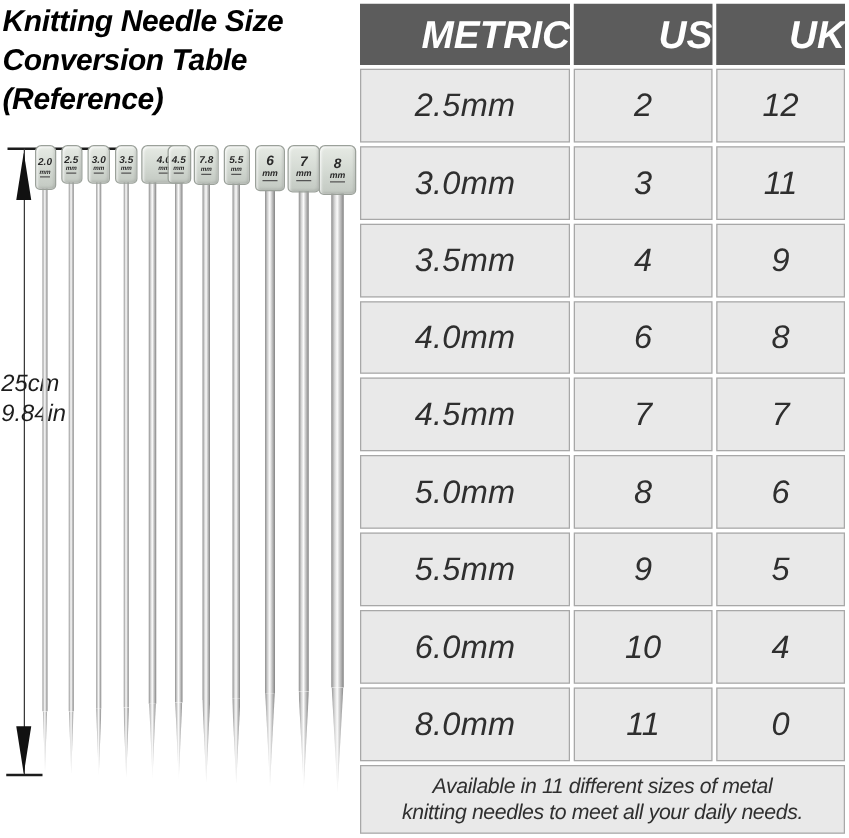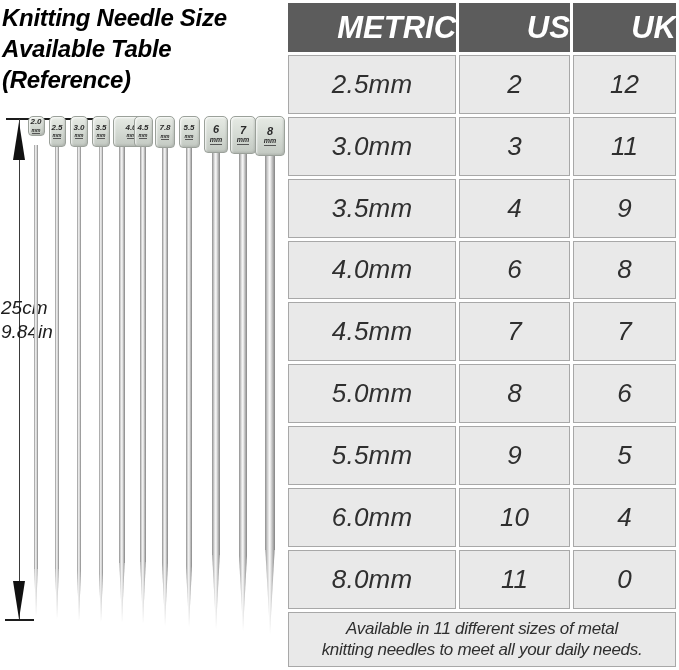--- a/index.html
+++ b/index.html
@@ -44,40 +44,40 @@
   table.conv td.foot{font-size:17px;letter-spacing:-0.3px;line-height:21px;height:45px;}
 </style>
 </head>
 <body>
 
 <div class="canvas">
 
   <section class="left-panel">
     <h1 class="title">
       <div>Knitting Needle Size</div>
-      <div>Available Table</div>
+      <div>Conversion Table</div>
       <div>(Reference)</div>
     </h1>
 
     <div>
       <div class="m-top-tick"></div>
       <div class="m-line"></div>
       <div class="m-arrow-up"></div>
       <div class="m-arrow-down"></div>
       <div class="m-bottom-tick"></div>
       <div class="m-label">
         <div>25cm</div>
         <div>9.84in</div>
       </div>
     </div>
 
     <div id="needles">
         <div class="shaft" style="left: 34.3px; top: 145px; width: 3.4px; height: 424px;"></div>
         <div class="tip" style="left: 34.3px; top: 569px; width: 3.4px; height: 48px;"></div>
-        <div class="cap" style="left: 27.5px; top: 116px; width: 17px; height: 20px;">
+        <div class="cap" style="left: 27.5px; top: 116px; width: 17px; height: 36px;">
           <span class="num">2.0</span>
           <span class="unit">mm</span>
         </div>
         <div class="shaft" style="left: 55.15px; top: 145px; width: 3.7px; height: 424px;"></div>
         <div class="tip" style="left: 55.15px; top: 569px; width: 3.7px; height: 50px;"></div>
         <div class="cap" style="left: 48.5px; top: 116px; width: 17px; height: 31px;">
           <span class="num">2.5</span>
           <span class="unit">mm</span>
         </div>
         <div class="shaft" style="left: 76.85px; top: 145px; width: 4.3px; height: 422px;"></div>

